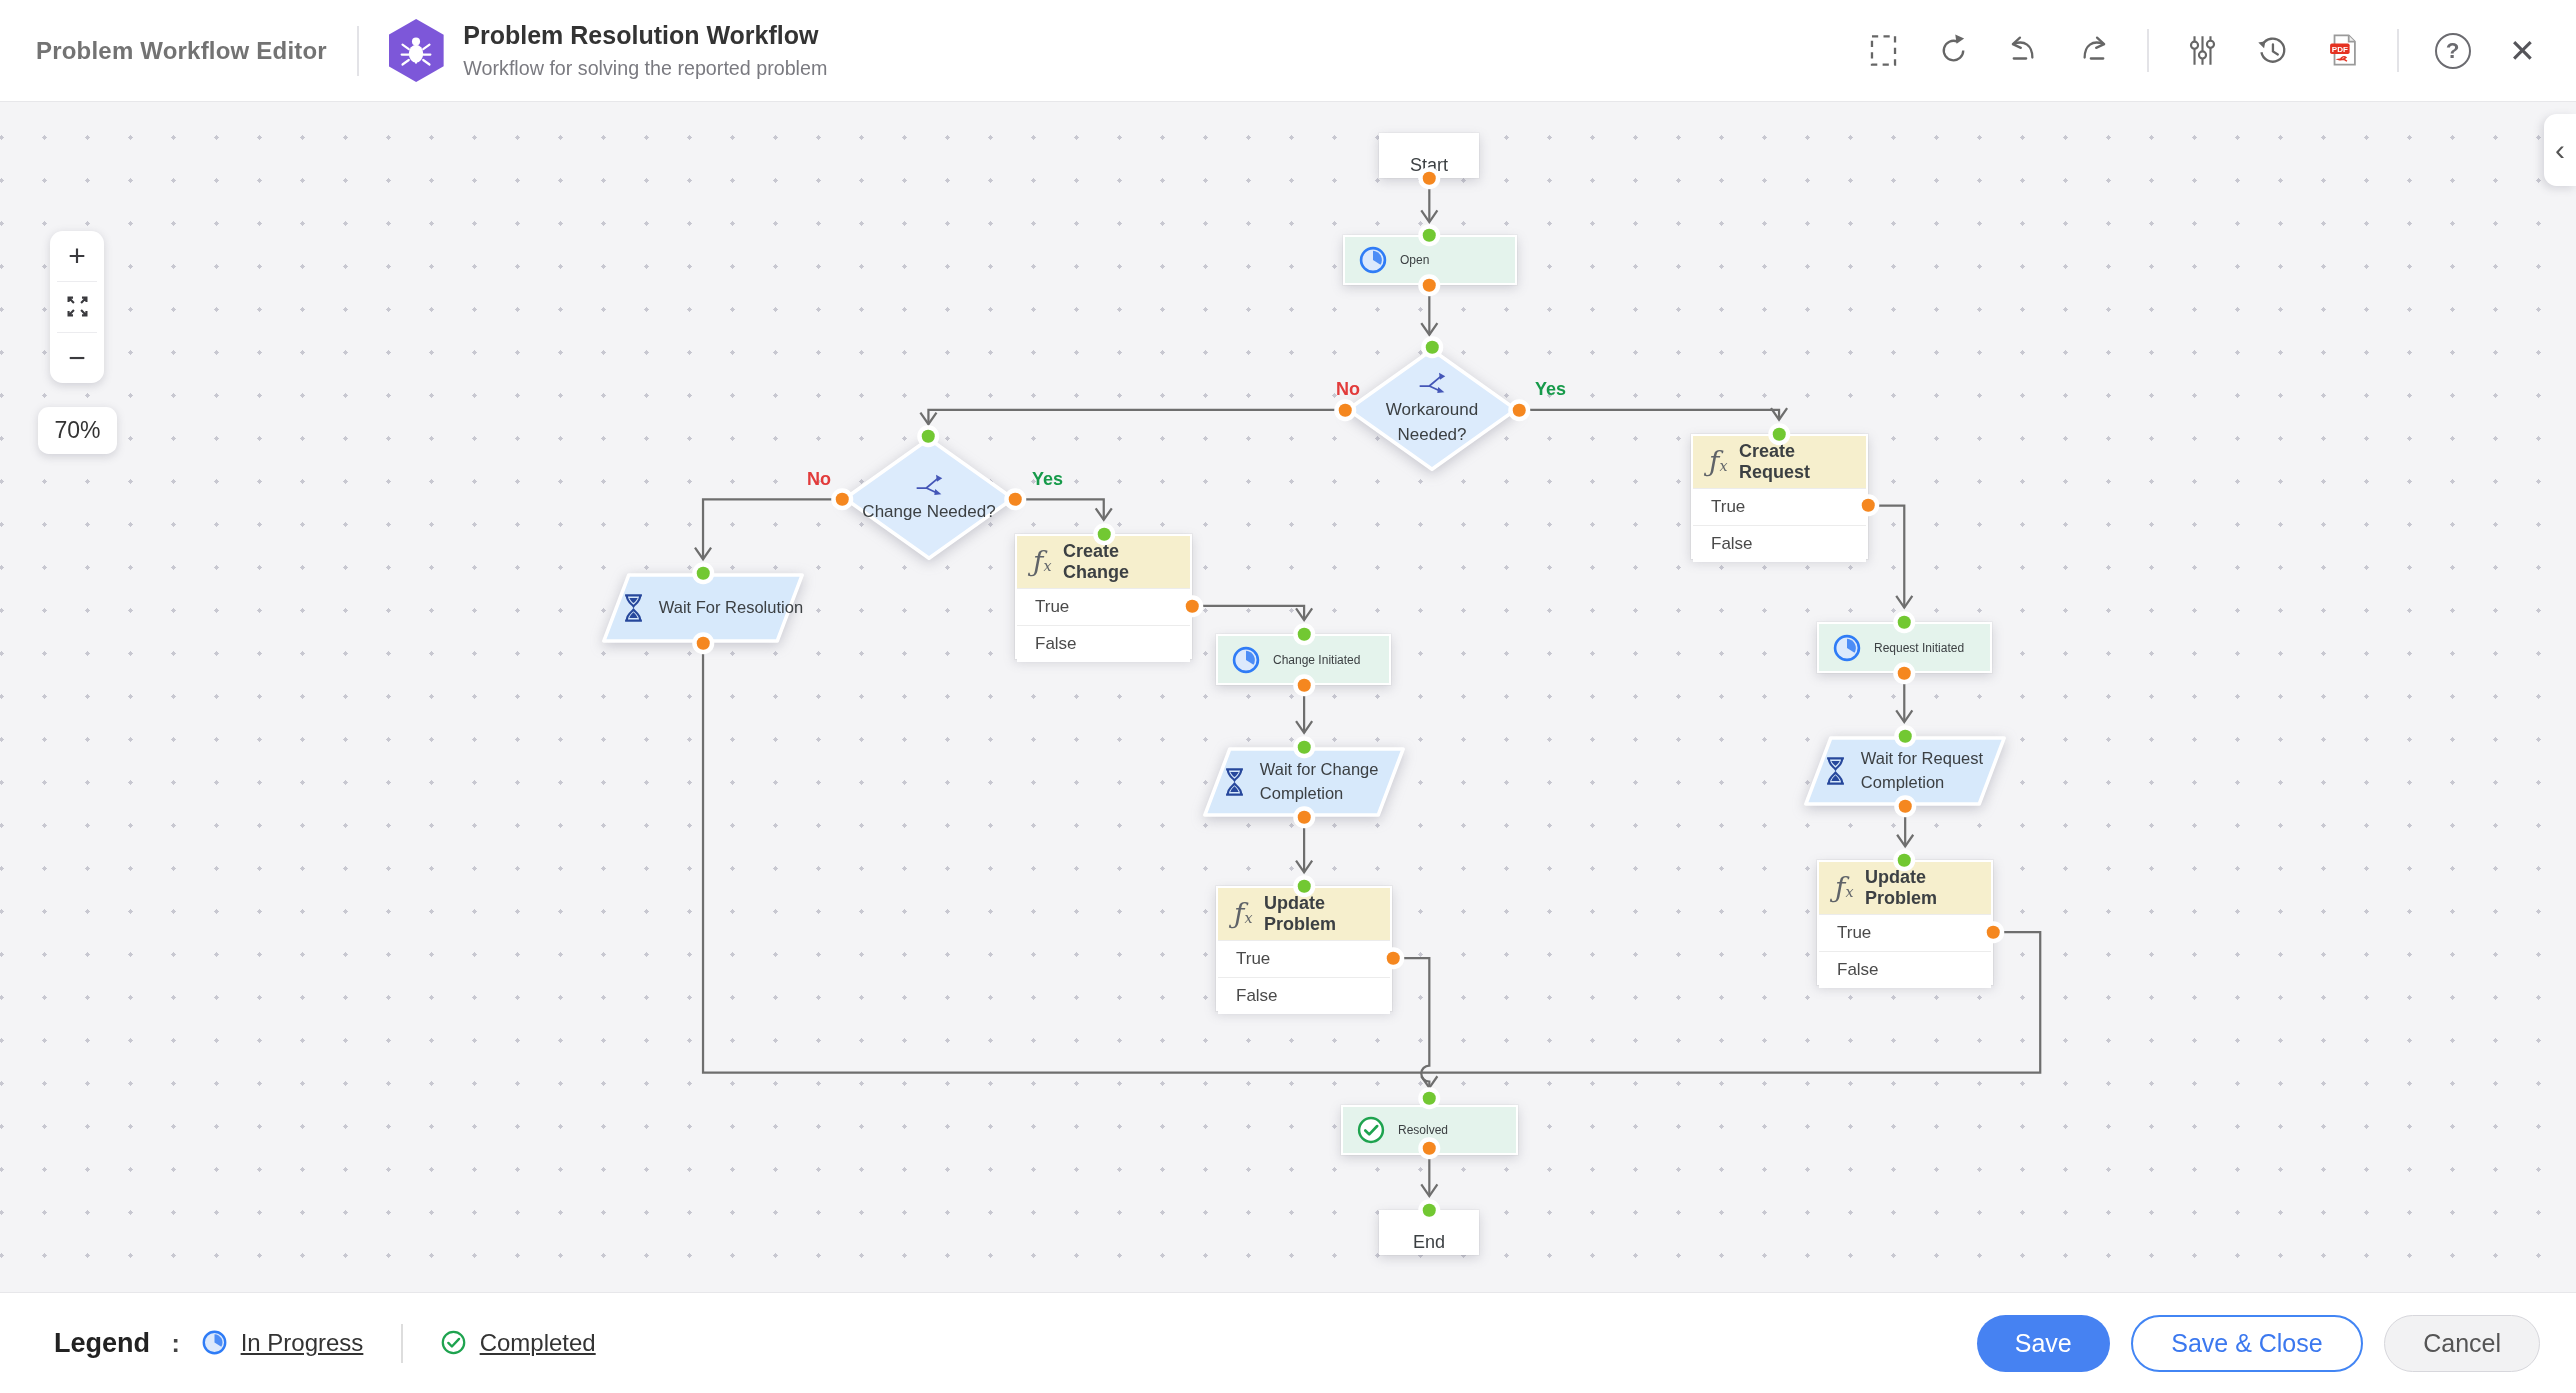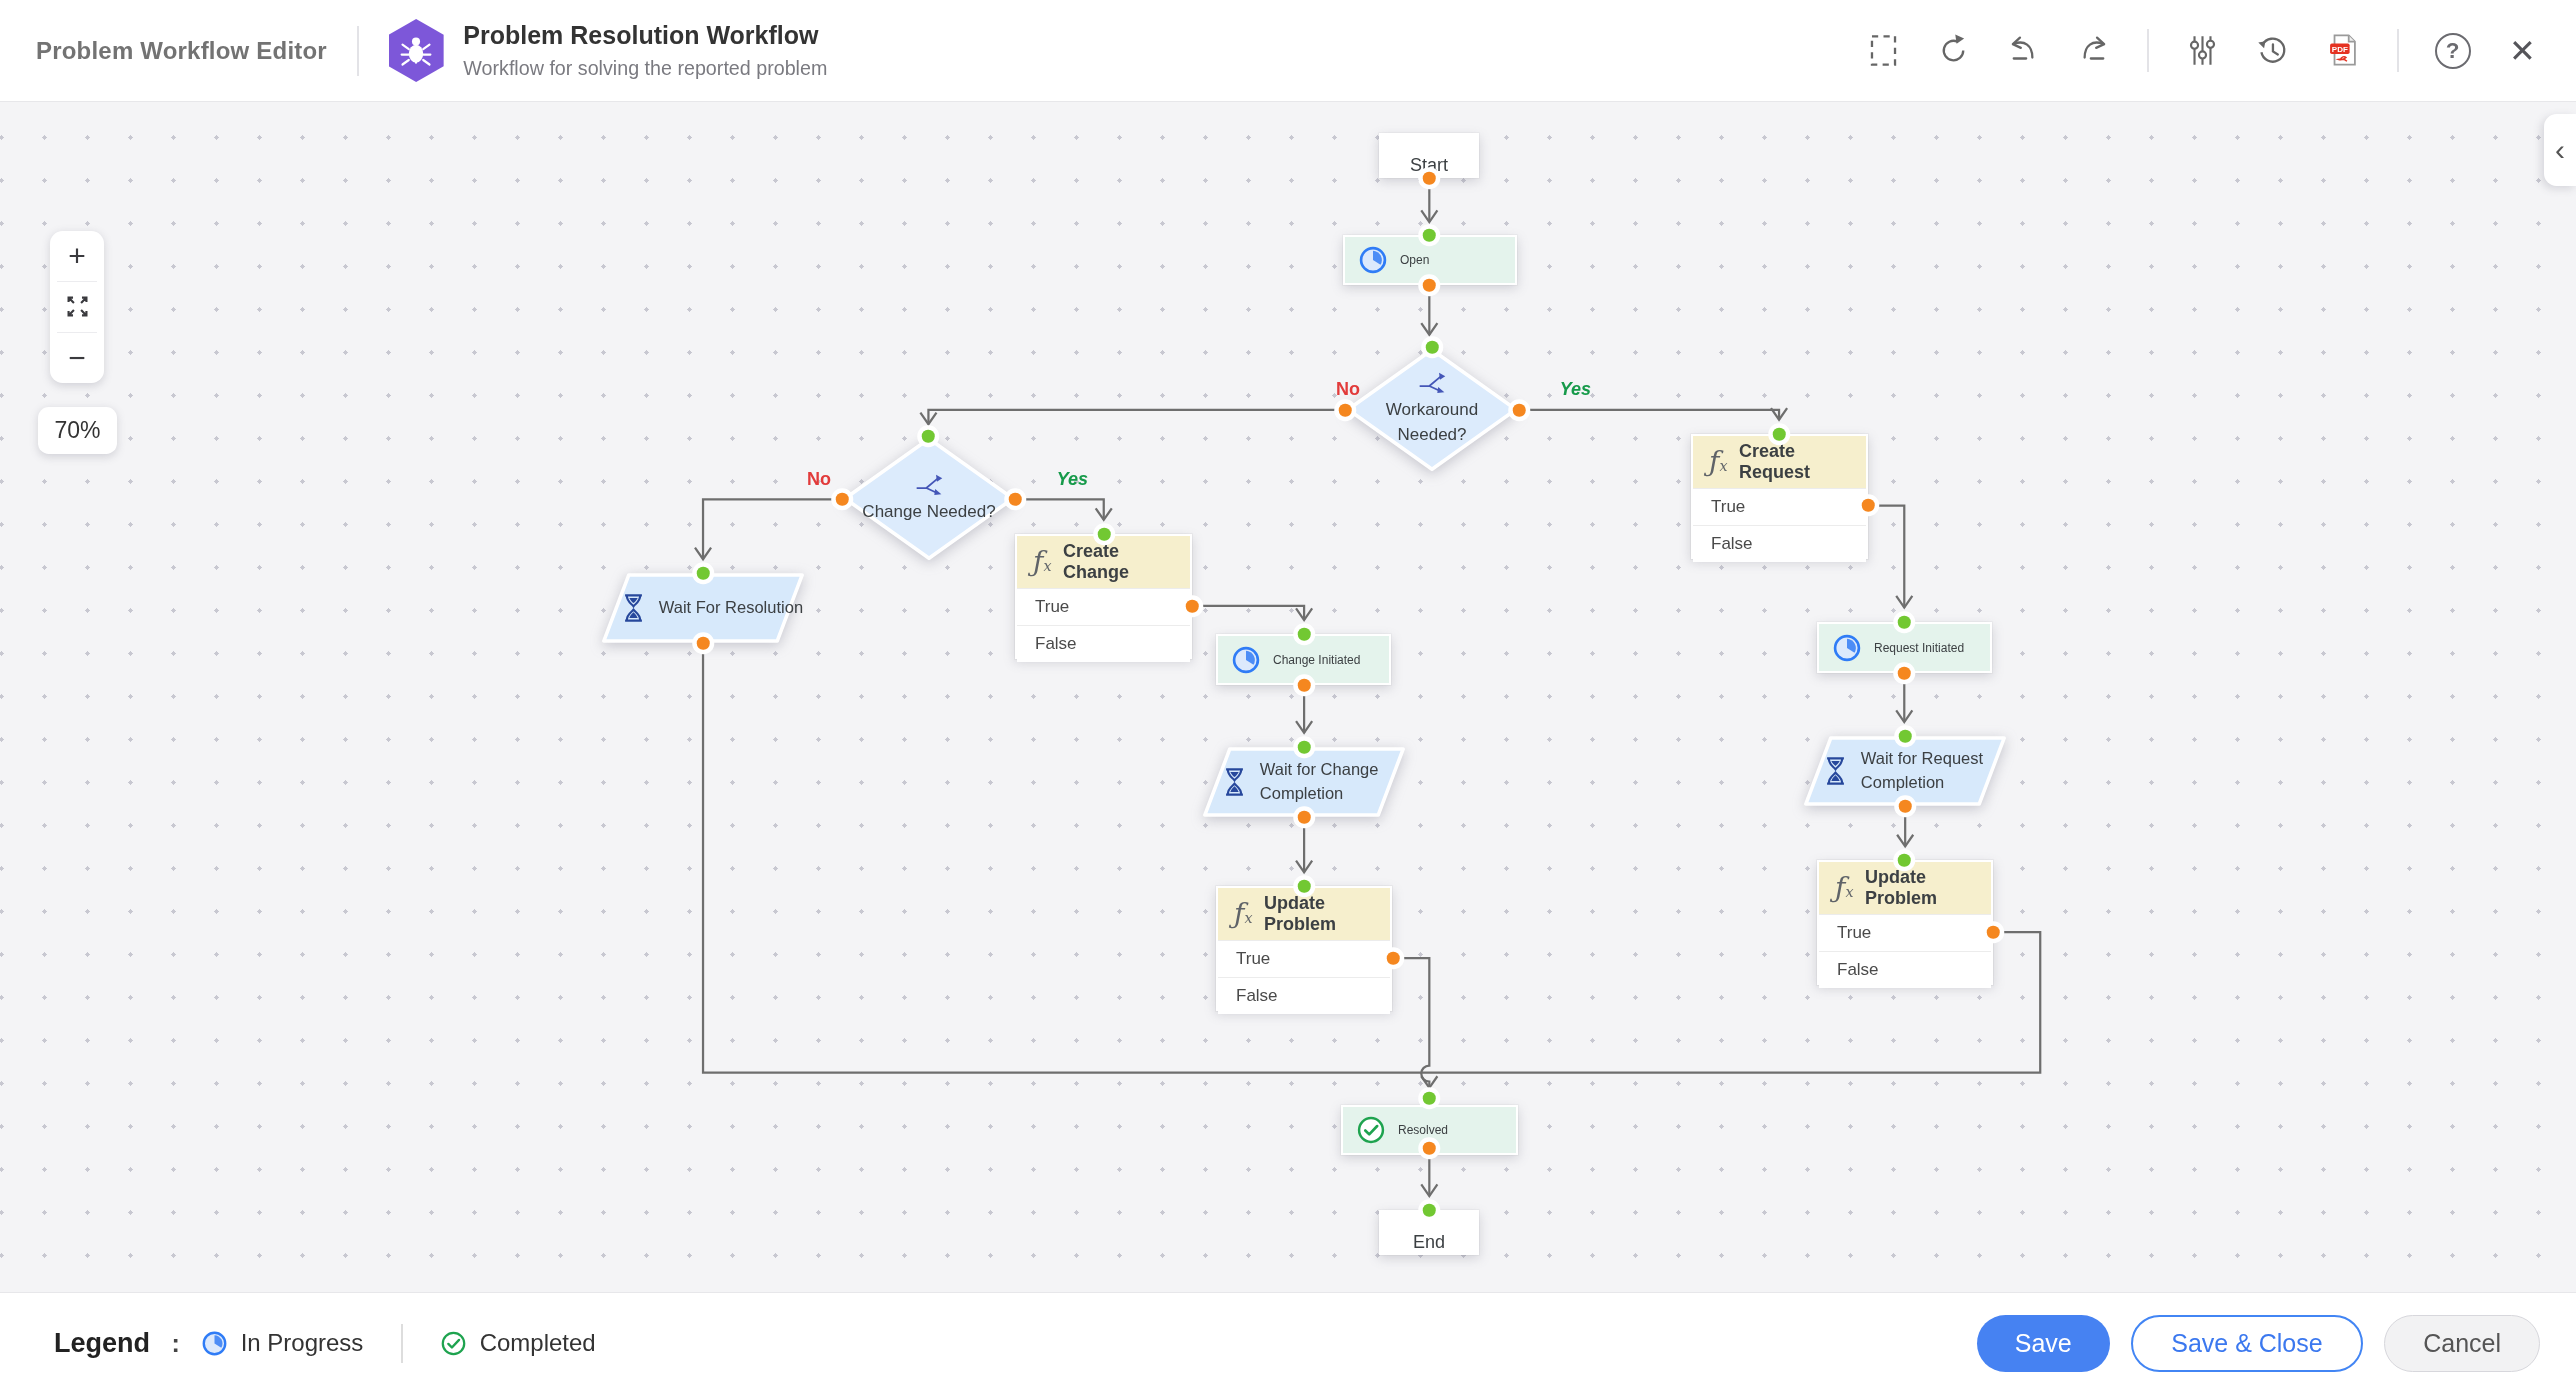--- a/index.html
+++ b/index.html
@@ -23,21 +23,21 @@
   .help-circle { width:36px; height:36px; border:2.7px solid #6b6b70; border-radius:50%;
     display:flex; align-items:center; justify-content:center; font-size:22.4px; font-weight:700; color:#6b6b70; }
   .close-glyph { font-size:32px; color:#55555a; line-height:1; }
 
   
   .footer { position:absolute; bottom:0; left:0; width:2576px; height:101px; background:#fff;
     border-top:0.9px solid #e7e7ea; display:flex; align-items:center; z-index:10; padding:0 36px 0 54px; }
   .legend { display:flex; align-items:center; gap:16px; }
   .legend-title { font-size:27px; font-weight:700; color:#222; }
   .legend-colon { font-size:25px; font-weight:700; color:#444; margin:0 5.4px; }
-  .legend-item { display:flex; align-items:flex-end; gap:12.5px; font-size:24px; color:#333; }
+  .legend-item { display:flex; align-items:flex-start; gap:12.5px; font-size:24px; color:#333;text-decoration:underline; }
   .legend-sep { width:1.8px; height:39px; background:#ddd; margin:0 21.5px; }
   .ftr-spacer { flex:1; }
   .btn-row { display:flex; align-items:center; gap:21.5px; }
   .btn { height:57px; border-radius:29px; font-size:25px; display:flex; align-items:center;
     justify-content:center; padding:0 38px; cursor:pointer; font-family:inherit; }
   .btn-primary { background:#4682f2; color:#fff; border:none; }
   .btn-outline { background:#fff; color:#3b78ef; border:2.7px solid #4285f4; }
   .btn-neutral { background:#f2f2f3; color:#555; border:1.8px solid #d7d7dc; }
 
   
@@ -72,21 +72,21 @@
   .fx-row { height:37px; display:flex; align-items:center; padding-left:18px; font-size:17px; color:#4a4a4a;
     border-top:0.9px solid #ececec; background:#fff; }
 
   .port { position:absolute; width:12.5px; height:12.5px; border-radius:50%;
     box-shadow:0 0 0 4.5px #fff; transform:translate(-50%,-50%); z-index:5; cursor:crosshair; }
   .port.orange { background:#f5871f; }
   .port.green { background:#72c832; }
 
   .branch-label { position:absolute; z-index:4; font-size:18px; font-weight:700; width:81px; }
   .branch-no { color:#e23b3b; text-align:right; }
-  .branch-yes { color:#169a4a; text-align:right;font-style:italic; }
+  .branch-yes { color:#169a4a; text-align:center; }
 
   
   .zoom-stack { position:absolute; left:50px; top:231px; width:54px; background:#fff; border-radius:12.5px;
     box-shadow:0 2.7px 9px rgba(90,90,110,.22); z-index:6; overflow:hidden; }
   .zoom-btn { height:50px; display:flex; align-items:center; justify-content:center; font-size:30px;
     color:#3a3a3e; cursor:pointer; }
   .zoom-div { height:0.9px; background:#ececef; margin:0 7.2px; }
   .zoom-pct { position:absolute; left:38px; top:407px; width:79px; height:47px; background:#fff; border-radius:10.7px;
     box-shadow:0 2.7px 9px rgba(90,90,110,.22); z-index:6; display:flex; align-items:center; justify-content:center;
     font-size:23px; color:#333; cursor:pointer; }

